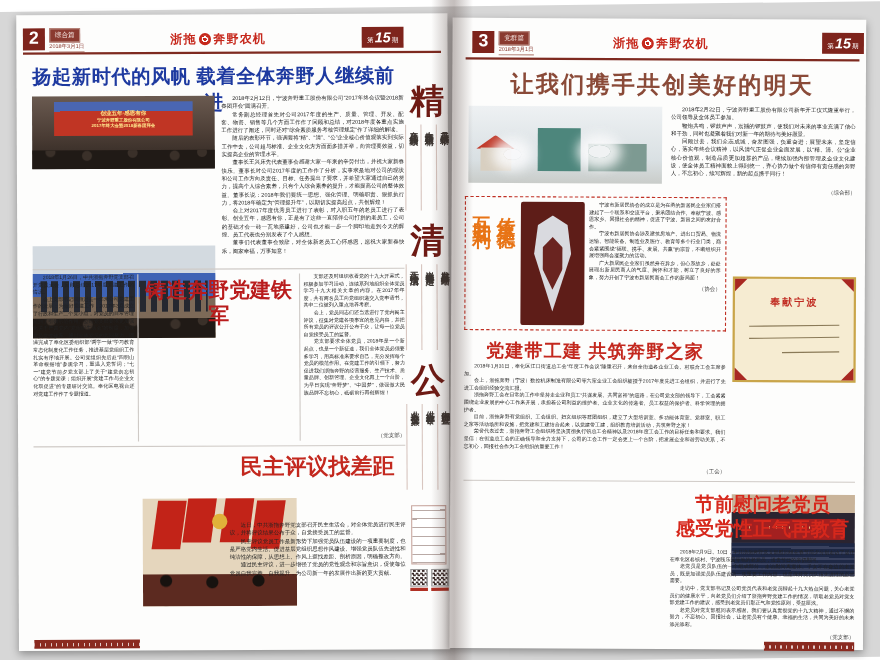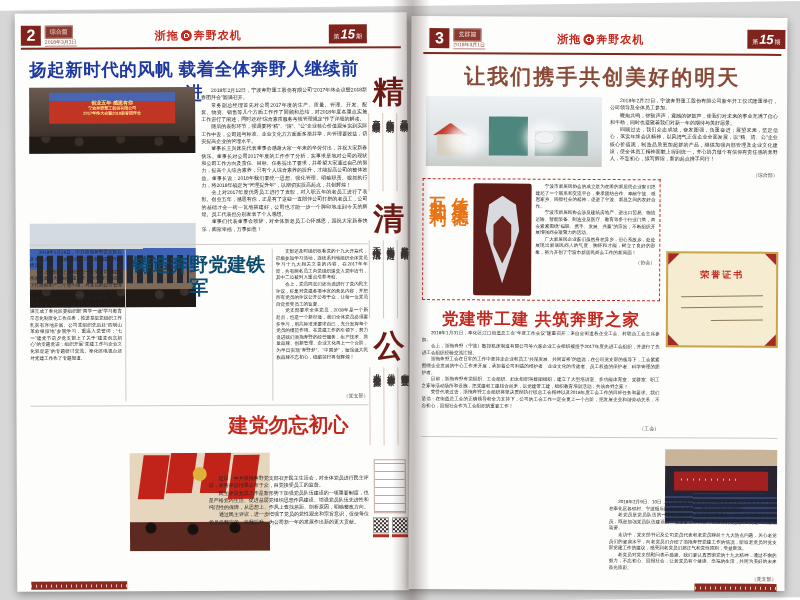--- a/index.html
+++ b/index.html
@@ -31,21 +31,21 @@
     font-size:5px;line-height:7.3px;}
   .bodycol{overflow:hidden;}
   .tight p{font-size:4.6px;line-height:6.6px;}
   .credit{color:#444;font-size:5px;text-align:right;margin-top:2px;}
   .vline{width:1px;background:#cfcac6;}
   .divline{height:1px;background:#cfcac6;}
   
   .hl{font-weight:bold;text-align:center;font-family:"Liberation Sans","DejaVu Sans",sans-serif;}
   .hl-blue{color:#1e3aa0;font-size:17.5px;letter-spacing:.5px;}
   .hl-brown{color:#8a4a38;font-size:21px;letter-spacing:2px;}
-  .hl-red2{color:#0c4a6e;font-size:19px;line-height:23px;}
+  .hl-red2{color:#b91c1c;font-size:19px;line-height:23px;}
   .hl-serif{color:#c3281e;font-size:20px;line-height:25px;font-family:"Liberation Serif","DejaVu Serif",serif;}
   .hl-red-sm{color:#c3281e;font-size:16.5px;letter-spacing:1px;}
   .hl-serif-sm{color:#d6281c;font-size:17.5px;line-height:22px;font-family:"Liberation Serif","DejaVu Serif",serif;}
   
   .strip{position:absolute;right:2px;top:62px;width:34px;display:flex;flex-direction:column;align-items:center;}
   .bigchar{font-family:"Liberation Serif","DejaVu Serif",serif;font-weight:bold;color:#6e1a14;
     font-size:31px;line-height:36px;}
   .vgroup{display:flex;flex-direction:row-reverse;gap:2px;margin:3px 0 10px;}
   .vphrase{writing-mode:vertical-rl;font-size:8px;font-weight:bold;color:#3c3632;line-height:10px;
     border-left:1px solid #d8c6c0;padding-left:1px;letter-spacing:1px;height:78px;}
@@ -177,21 +177,21 @@
     <div class="abs bodycol tight" style="left:260px;top:236px;width:92px;height:142px;">
       <p>支部还及时组织收看党的十九大开幕式，积极参加学习活动，连续系列地组织全体党员学习十九大相关文章的内容。在2017年年度，共有两名员工向党组织递交入党申请书，其中二位被列入重点培养考察。</p>
       <p>会上，党员同志们还当选进行了党内民主评议，征集对党建各项事宜的意见内容，并把所有党员的评议公开公布于众，让每一位党员自觉接受员工的监督。</p>
       <p>党支部要求全体党员，2018年是一个新起点，也是一个新征途，我们全体党员必须要多学习，用高标准来要求自己，充分发挥每个党员的模范作用。在党建工作的引领下，努力促进我们浙拖奔野的经营服务、生产技术、质量品牌、创新管理、企业文化再上一个台阶，为早日实现“奔野梦”、“中国梦”，做强做大民族品牌不忘初心，砥砺前行再创辉煌！</p>
     </div>
     <div class="abs credit" style="left:260px;top:378px;width:92px;">（党支部）</div>
 
     <div class="abs divline" style="left:14px;top:392px;width:338px;"></div>
 
     <div class="abs hl hl-serif" style="left:192px;top:400px;width:160px;">
-      <div>建党勿忘初心</div>
+      <div>民主评议找差距</div>
     </div>
     <div class="abs bodycol" style="left:192px;top:462px;width:160px;height:104px;">
       <p>近日，中共浙拖奔野党支部召开民主生活会，对全体党员进行民主评议，并将评议结果公布于众，自觉接受员工的监督。</p>
       <p>民主评议党员工作是新形势下加强党员队伍建设的一项重要制度，也是严格党内生活、促进基层党组织思想作风建设、增强党员队伍先进性和纯洁性的保障，从思想上、作风上查找差距、剖析原因，明确整改方向。</p>
       <p>通过民主评议，进一步增强了党员的党性观念和宗旨意识，促使每位党员自我完善、自我提升，为公司新一年的发展作出新的更大贡献。</p>
     </div>
     <div class="abs badge" style="left:14px;top:568px;width:96px;"></div>
 
     <div class="strip">
       <div class="bigchar">精</div>
@@ -276,21 +276,21 @@
         <p>广大新居民企业家们虽然身在异乡，但心系故乡，处处展现出新居民商人的气度、胸怀和才能，树立了良好的形象，努力开创了宁波市新居民商会工作的新局面！</p>
         <div class="credit">（协会）</div>
       </div>
     </div>
 
     <div class="abs ph ph-cert" style="left:256px;top:164px;width:112px;height:96px;">
       <div class="certcorner tl"></div>
       <div class="certcorner tr"></div>
       <div class="certcorner bl"></div>
       <div class="certcorner br"></div>
-      <div class="certtitle">荣誉证书</div>
+      <div class="certtitle">奉献宁波</div>
       <div class="certline" style="top:46%;"></div>
       <div class="certline" style="top:58%;"></div>
       <div class="certline" style="top:72%;left:40%;"></div>
     </div>
 
     <div class="abs hl hl-red-sm" style="left:12px;top:292px;width:238px;">党建带工建 共筑奔野之家</div>
     <div class="abs bodycol tight" style="left:12px;top:314px;width:238px;height:96px;">
       <p>2018年1月31日，奉化区江口街道总工会“年度工作会议”隆重召开，来自全街道各企业工会、村联合工会主席参加。</p>
       <p>会上，浙拖奔野（宁波）数控机床制造有限公司等六家企业工会组织被授予2017年度先进工会组织，并进行了先进工会组织经验交流汇报。</p>
       <p>浙拖奔野工会在日常的工作中坚持走企业和员工“共谋发展、共同富裕”的道路，在公司党支部的领导下，工会紧紧围绕企业发展的中心工作来开展，承担着公司利益的维护者、企业文化的传递者、员工权益的保护者、科学管理的拥护者。</p>
@@ -299,20 +299,24 @@
     </div>
     <div class="abs credit" style="left:12px;top:406px;width:238px;">（工会）</div>
 
     <div class="abs ph ph-hall" style="left:256px;top:266px;width:112px;height:74px;">
       <div class="stageband"></div>
       <div class="seatrows"></div>
     </div>
 
     <div class="abs divline" style="left:12px;top:420px;width:356px;"></div>
 
+    <div class="abs hl hl-serif-sm" style="left:200px;top:430px;width:168px;">
+      <div>节前慰问老党员</div>
+      <div>感受党性正气再教育</div>
+    </div>
     <div class="abs bodycol tight" style="left:200px;top:482px;width:168px;height:76px;">
       <p>2018年2月9日、10日，中共浙拖奔野党支部慰问组在春节前夕分别走访了居住在奉化区各镇村、宁波颐乐园等地的老党员，送去节日的亲切慰问。</p>
       <p>老党员是党员队伍的一个组成部分，走访慰问离退休、子女不在身边的老党员，既是加强党员队伍建设的一项重要工作内容，也是保持党员队伍先进性的必然需要。</p>
       <p>走访中，党支部书记及公司党员代表和老党员聊起十九大热点问题，关心老党员们的健康水平，向老党员们介绍了浙拖奔野党建工作的情况，听取老党员对党支部党建工作的建议，感受到老党员们那正气和党性原则，受益匪浅。</p>
       <p>老党员对党支部慰问表示感谢。我们要认真贯彻党的十九大精神，通过不懈的努力，不忘初心、回报社会，让老党员有个健康、幸福的生活，共同为美好的未来添光添彩。</p>
     </div>
     <div class="abs credit" style="left:200px;top:556px;width:168px;">（党支部）</div>
     <div class="abs badge" style="left:286px;top:566px;width:82px;"></div>
   </div>
 

